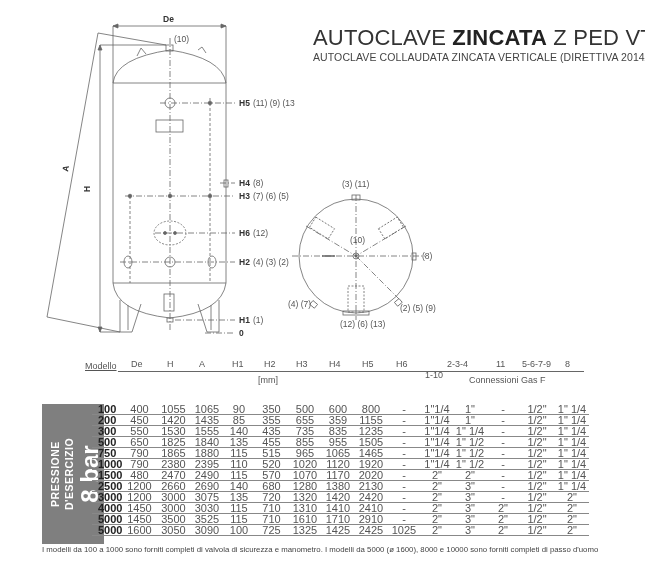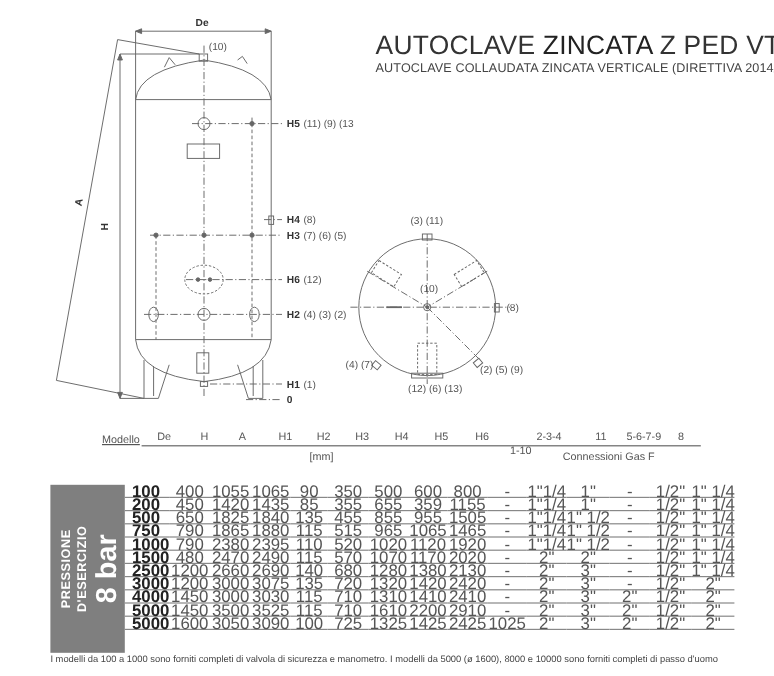--- a/index.html
+++ b/index.html
@@ -1,36 +1,36 @@
 <!DOCTYPE html>
 <html><head>
 <meta charset="utf-8">
 <style>
   * { margin: 0; padding: 0; box-sizing: border-box; }
   html, body { width: 645px; height: 563px; background: #ffffff; overflow: hidden; }
   body { position: relative; font-family: "Liberation Sans", sans-serif; color: #444; }
 
   .title-block { position: absolute; left: 313px; top: 26px; }
   .title-main { font-size: 22px; color: #333; letter-spacing: 0.2px; white-space: nowrap; line-height: 24px; }
-  .title-main b { font-weight: normal; color: #222; }
+  .title-main b { font-weight: bold; color: #222; }
   .title-sub { font-size: 10.5px; color: #444; margin-top: 1px; white-space: nowrap; letter-spacing: 0.1px; }
 
   svg.drawing { position: absolute; left: 0; top: 0; }
   svg text { font-family: "Liberation Sans", sans-serif; }
 
   
   .hdr { position: absolute; font-size: 9px; color: #555; white-space: nowrap; }
   .hdr-line { position: absolute; height: 1px; background: #666; }
 
   .side-label { position: absolute; left: 42px; top: 404px; width: 62px; height: 140px; background: #7f7f7f; }
   .side-text { position: absolute; left: 0; top: 0; width: 140px; height: 62px; transform-origin: 0 0; transform: translate(0, 140px) rotate(-90deg); color: #fff; text-align: center; }
   .side-text .pe { font-weight: bold; font-size: 10.5px; letter-spacing: 0.5px; line-height: 14px; margin-top: 6px; }
   .side-text .bar { font-weight: bold; font-size: 24px; line-height: 28px; }
 
-  table.data { position: absolute; left: 104px; top: 404px; border-collapse: collapse; font-size: 14px; color: #555; }
+  table.data { position: absolute; left: 92px; top: 404px; border-collapse: collapse; font-size: 11px; color: #555; }
   table.data td { height: 10.75px; padding: 0; text-align: center; border-bottom: 1px solid #888; line-height: 10px; white-space: nowrap; }
   table.data td.model { font-weight: bold; color: #222; text-align: left; padding-left: 6px; }
 
   .footnote { position: absolute; left: 42px; top: 545px; font-size: 7.8px; color: #444; white-space: nowrap; }
 </style>
 </head>
 <body>
 
 <div class="title-block">
   <div class="title-main"><span>AUTOCLAVE </span><b>ZINCATA</b><span> Z PED VT</span></div>
@@ -220,20 +220,37 @@
         <td>359</td>
         <td>1155</td>
         <td>-</td>
         <td>1"1/4</td>
         <td>1"</td>
         <td>-</td>
         <td>1/2"</td>
         <td>1" 1/4</td>
       </tr>
       <tr>
+        <td class="model">300</td>
+        <td>550</td>
+        <td>1530</td>
+        <td>1555</td>
+        <td>140</td>
+        <td>435</td>
+        <td>735</td>
+        <td>835</td>
+        <td>1235</td>
+        <td>-</td>
+        <td>1"1/4</td>
+        <td>1" 1/4</td>
+        <td>-</td>
+        <td>1/2"</td>
+        <td>1" 1/4</td>
+      </tr>
+      <tr>
         <td class="model">500</td>
         <td>650</td>
         <td>1825</td>
         <td>1840</td>
         <td>135</td>
         <td>455</td>
         <td>855</td>
         <td>955</td>
         <td>1505</td>
         <td>-</td>
@@ -346,21 +363,21 @@
         <td>2"</td>
       </tr>
       <tr>
         <td class="model">5000</td>
         <td>1450</td>
         <td>3500</td>
         <td>3525</td>
         <td>115</td>
         <td>710</td>
         <td>1610</td>
-        <td>2200</td>
+        <td>1710</td>
         <td>2910</td>
         <td>-</td>
         <td>2"</td>
         <td>3"</td>
         <td>2"</td>
         <td>1/2"</td>
         <td>2"</td>
       </tr>
       <tr>
         <td class="model">5000</td>

